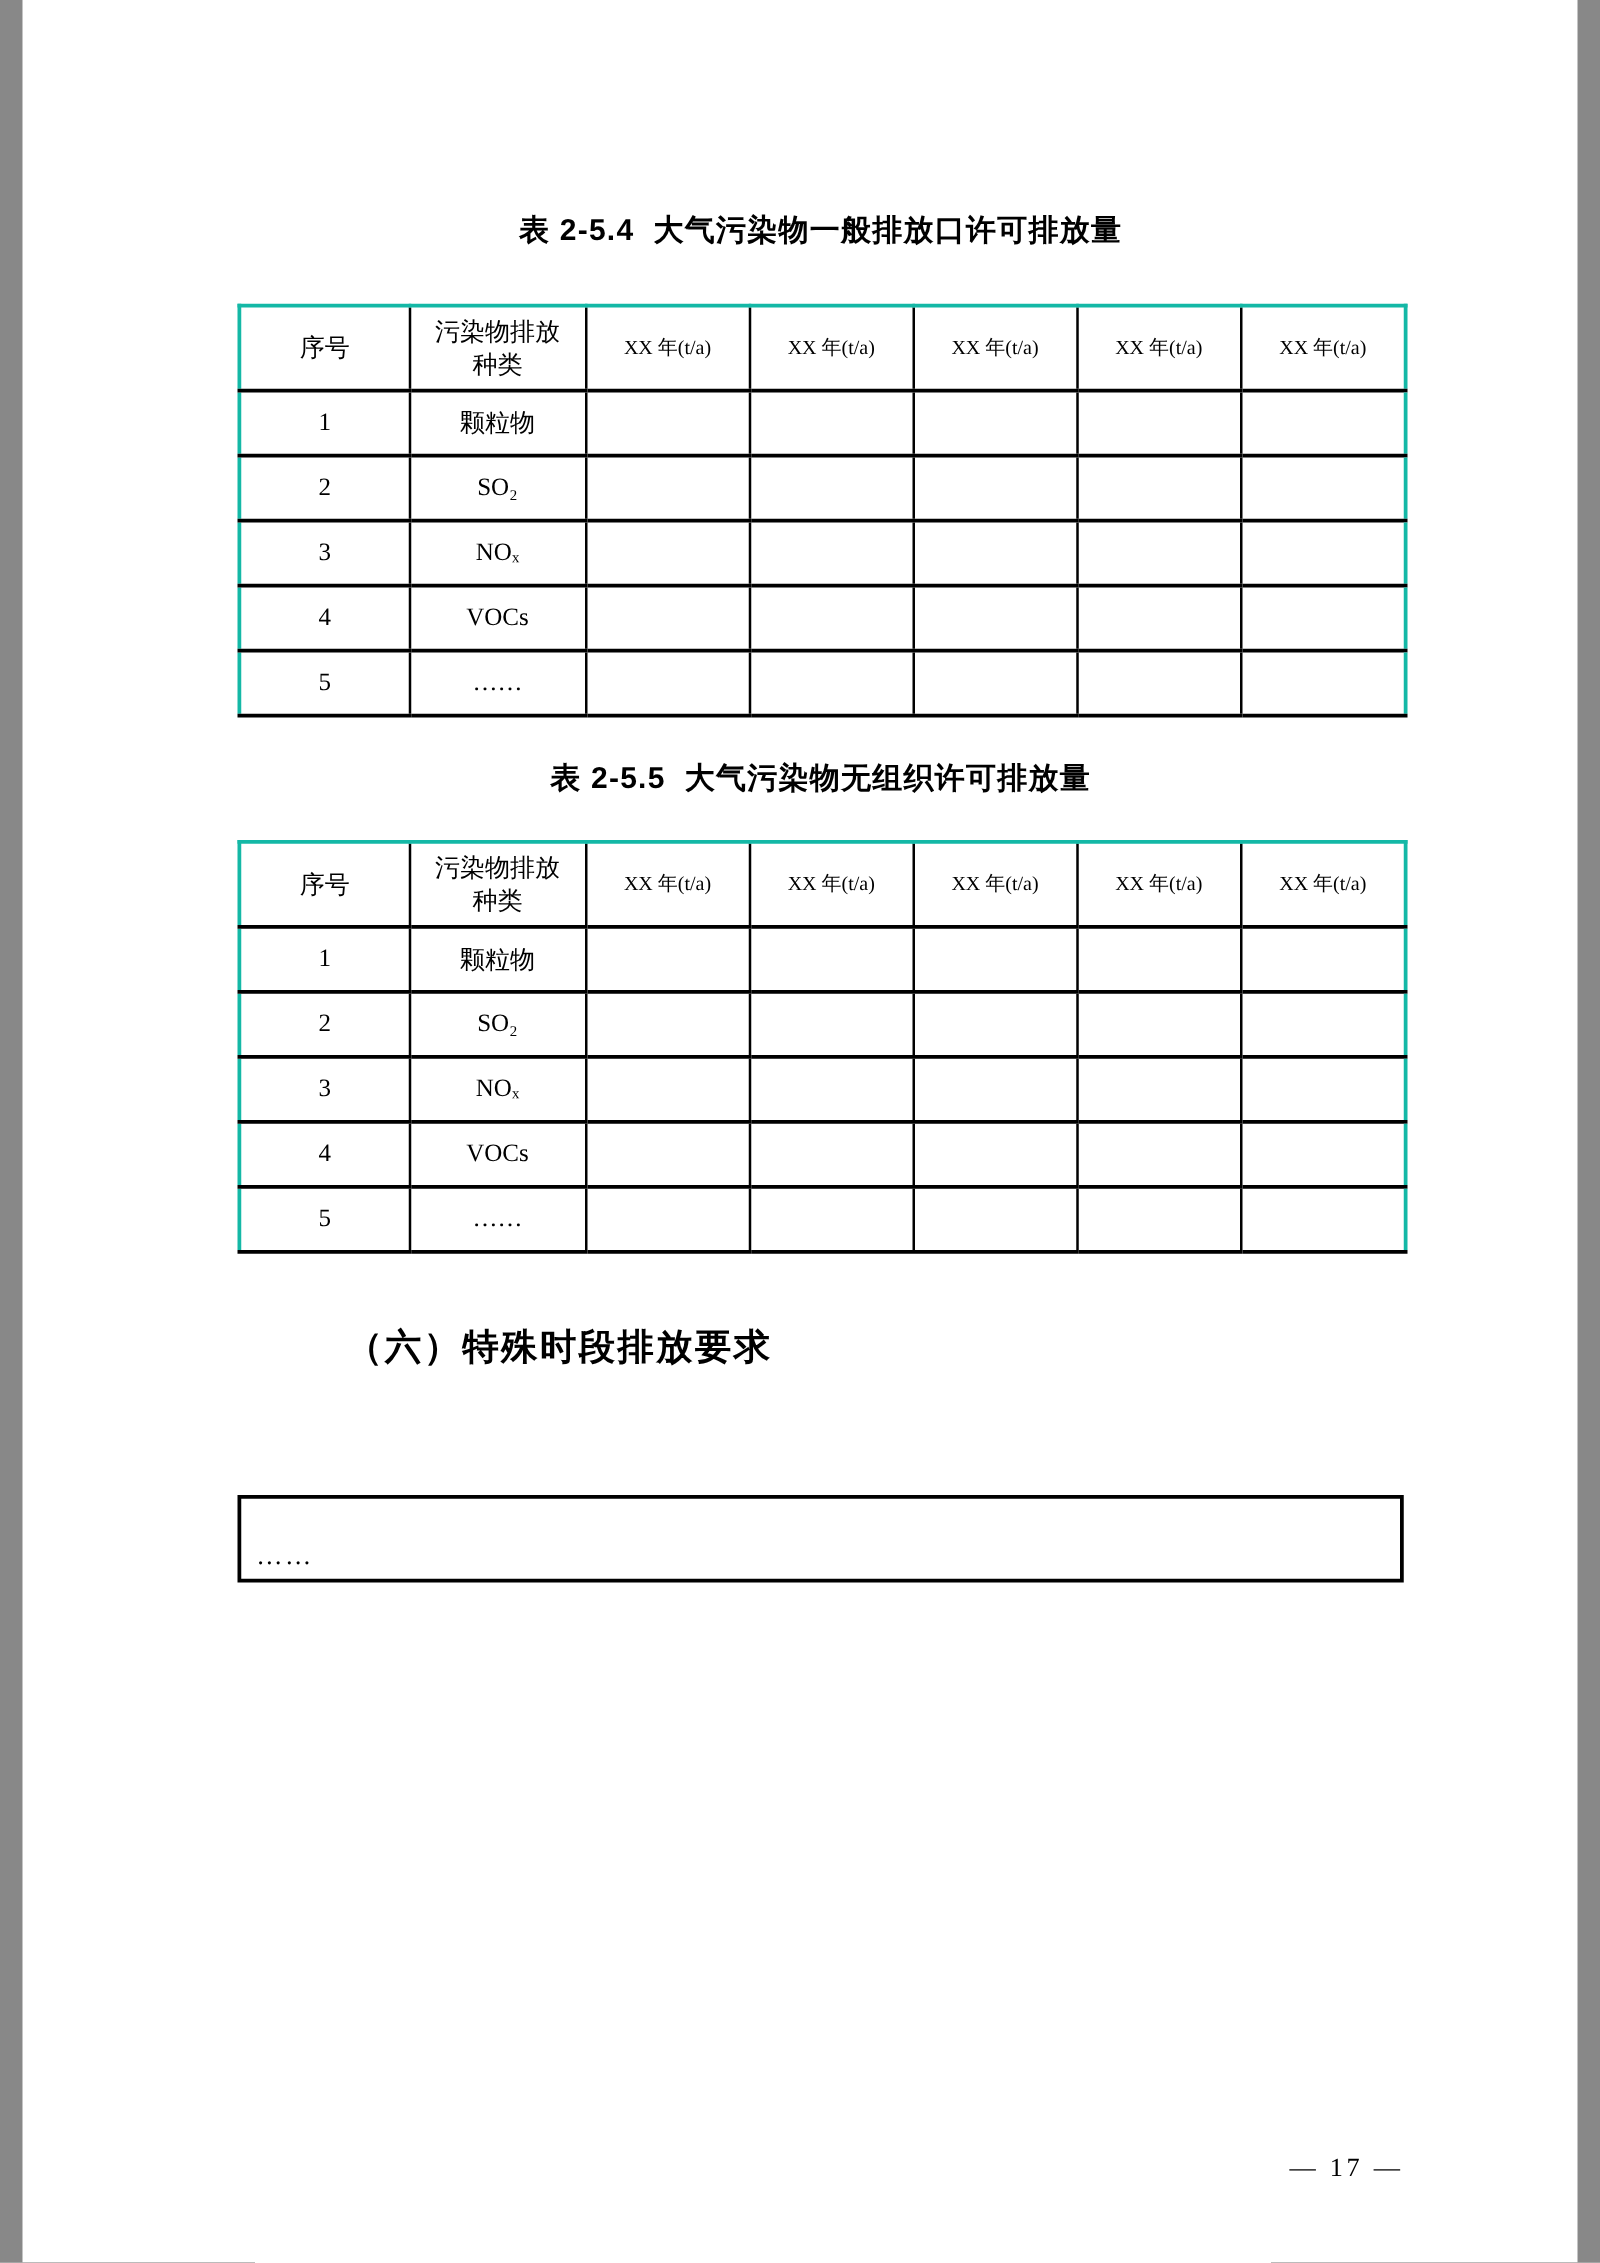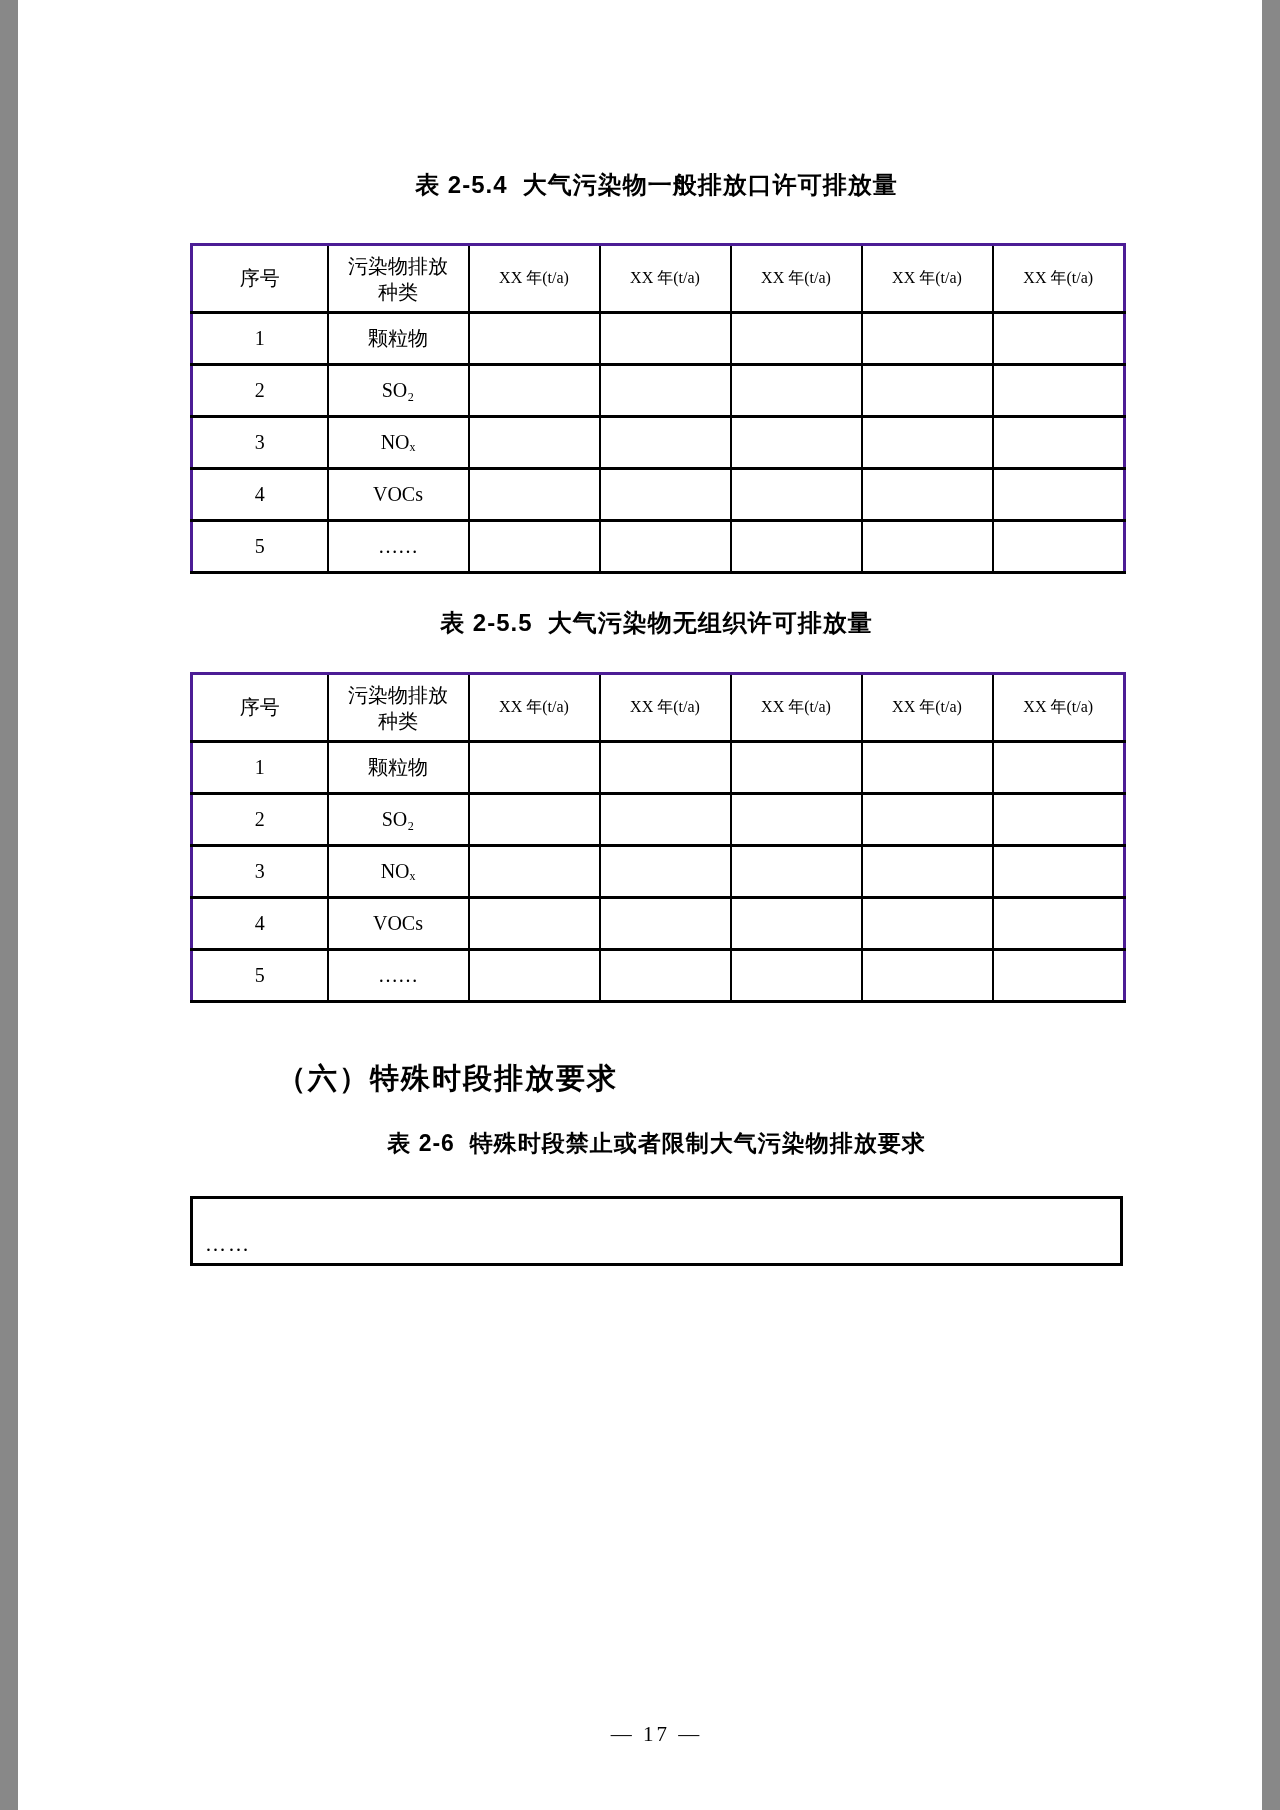--- a/index.html
+++ b/index.html
@@ -27,21 +27,21 @@
     position:absolute; left:215px; top:1060px;
     font-family:"Liberation Sans", sans-serif;
     font-weight:bold; font-size:29px; line-height:36px;
     letter-spacing:2px;
     margin-left:44px;
   }
   table.ptable {
     position:absolute; left:172px;
     border-collapse:collapse; table-layout:fixed;
     width:933px;
-    border:3px solid #4c1d95;
+    border:3px solid #14b8a6;
     font-size:20px;
   }
   .t1 { top:243px; }
   .t2 { top:672px; }
   table.ptable th, table.ptable td {
     border:2px solid #000;
     border-bottom-width:3px;
     text-align:center; vertical-align:middle;
     padding:0;
     font-weight:normal;
@@ -56,21 +56,21 @@
     width:927px; height:64px;
     border:3px solid #000;
     display:flex; align-items:flex-end;
   }
   .special-box .dots {
     padding:0 12px 6px 12px;
     font-size:21px; letter-spacing:2px;
   }
   .page-number {
     position:absolute; left:172px; top:1722px; width:933px;
-    text-align:center;
+    text-align:right;
     font-size:21px;
     font-family:"Liberation Serif", serif;
     letter-spacing:3px;
   }
 </style>
 </head>
 <body>
 
 <div class="page">
 
@@ -209,21 +209,20 @@
         <td></td>
         <td></td>
         <td></td>
         <td></td>
       </tr>
     </tbody>
   </table>
 
   <div class="section-heading">（六）特殊时段排放要求</div>
 
-  <div class="caption caption-3">表 2-6  特殊时段禁止或者限制大气污染物排放要求</div>
 
   <div class="special-box">
     <div class="dots">……</div>
   </div>
 
   <div class="page-number">— 17 —</div>
 
 </div>
 
 </body></html>

